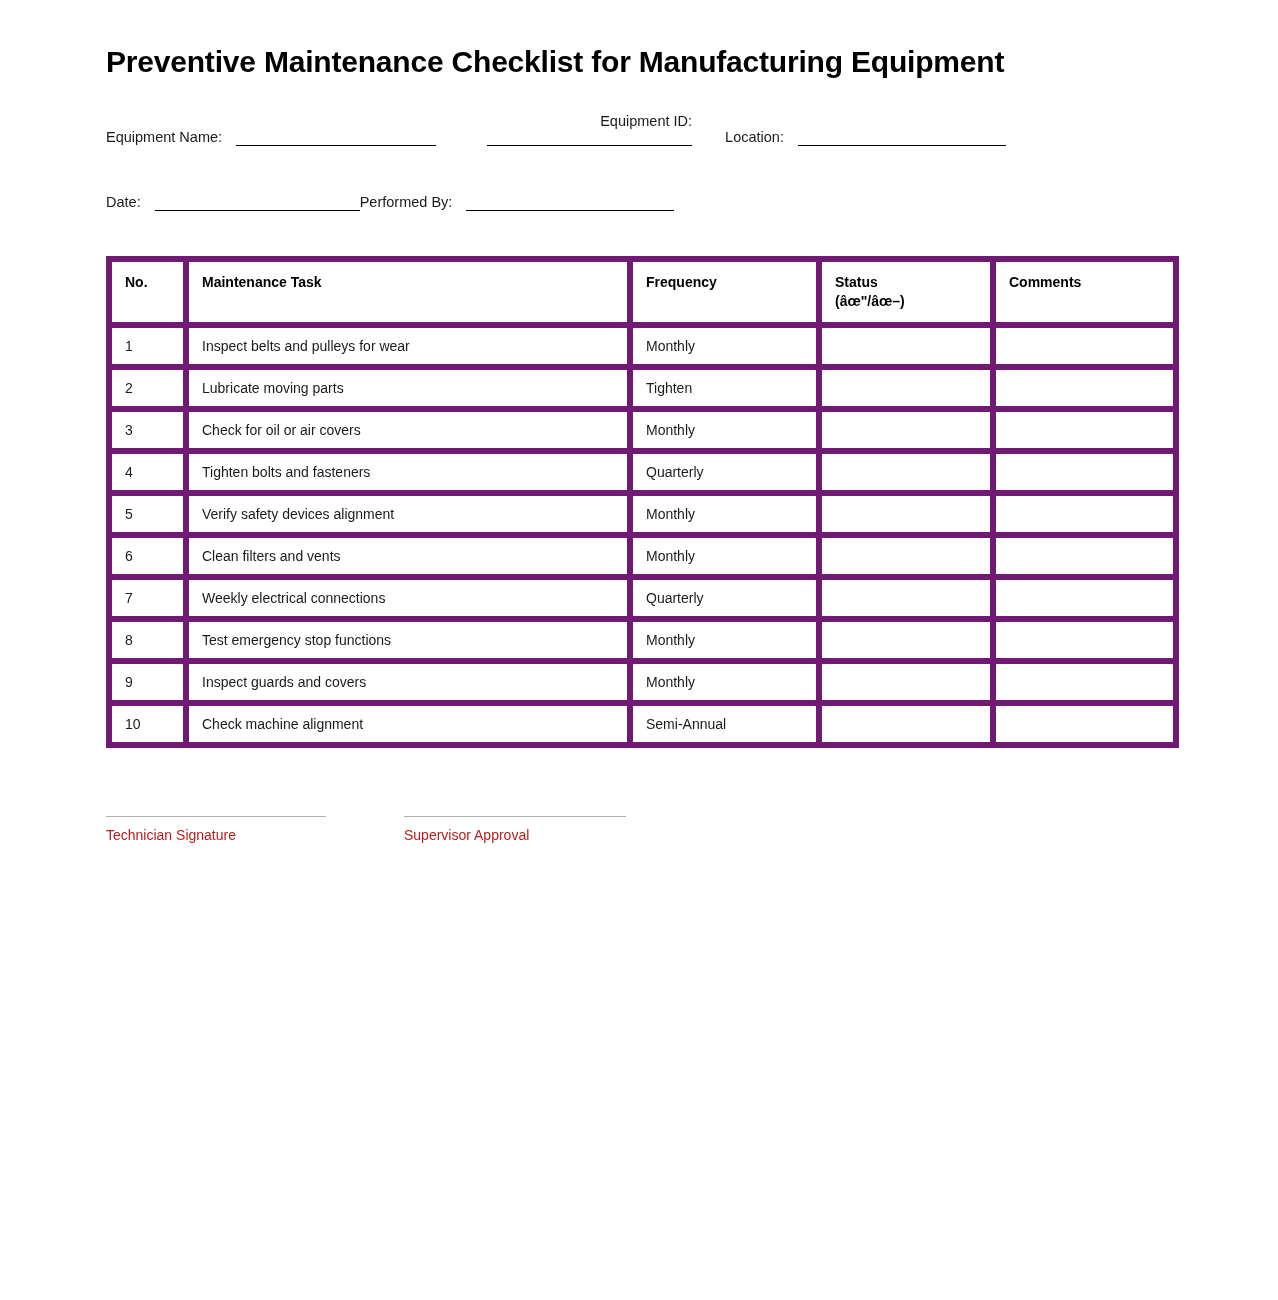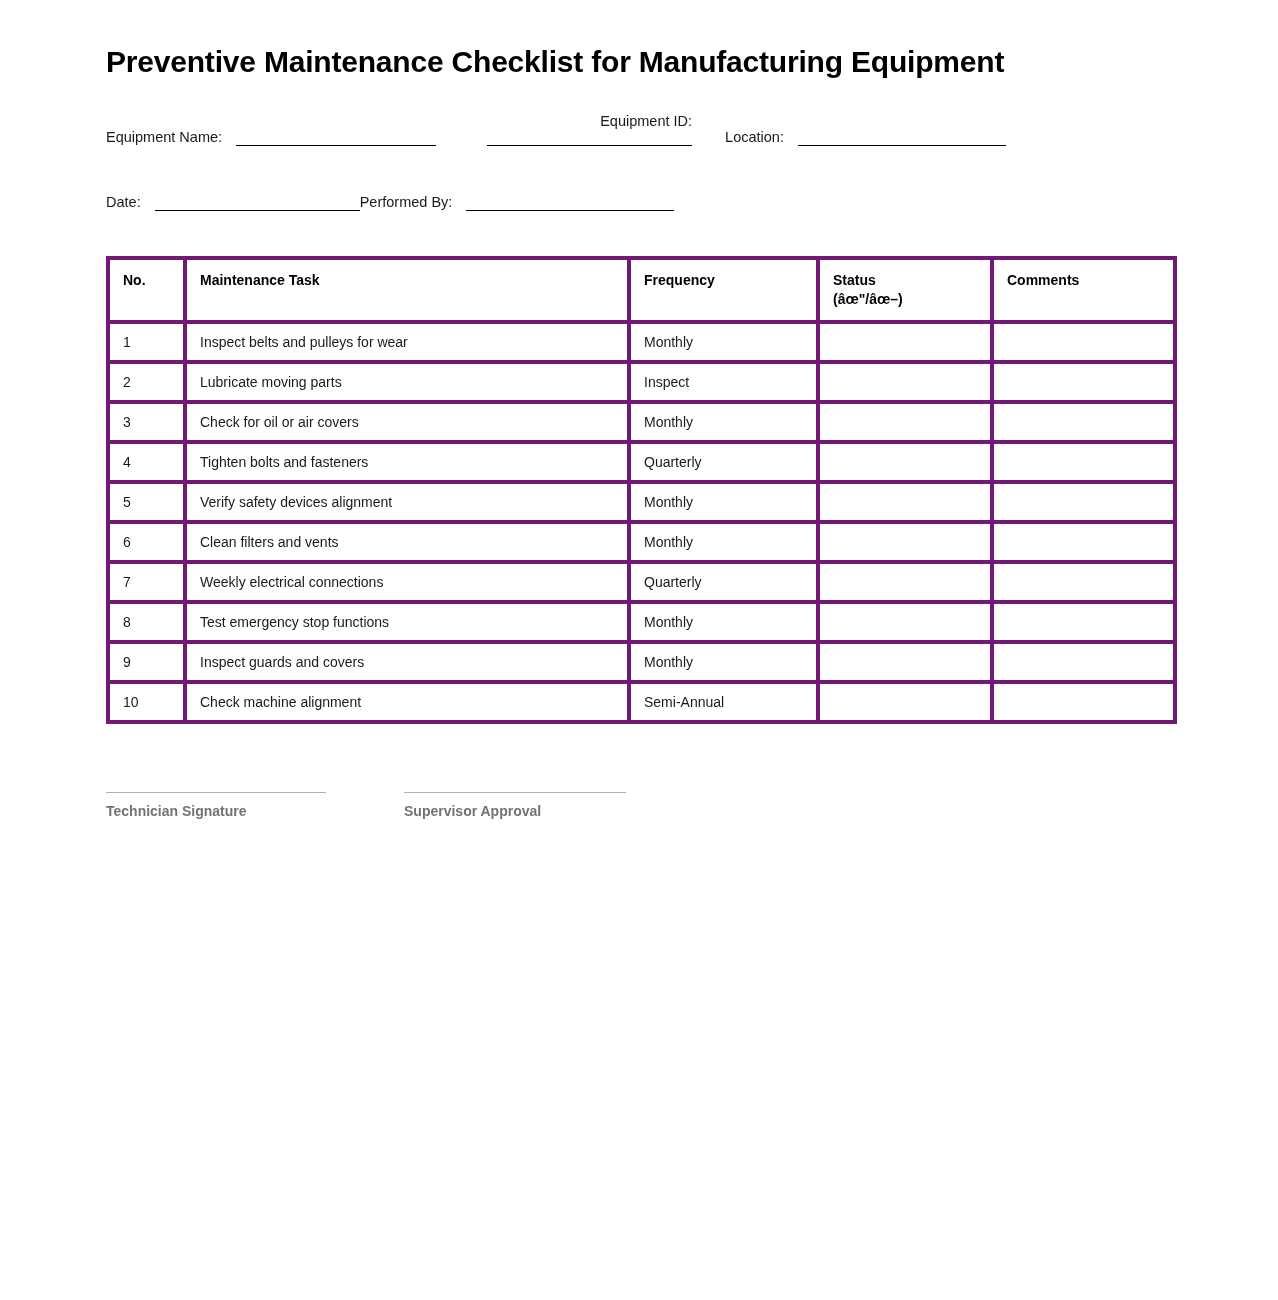--- a/index.html
+++ b/index.html
@@ -75,21 +75,21 @@
   
   .checklist-table {
     margin-top: 45px;
     border-collapse: collapse;
     table-layout: fixed;
     width: 1067px;
     font-size: 14px;
   }
   .checklist-table th,
   .checklist-table td {
-    border: 4px solid #701a75;
+    border: 6px solid #701a75;
     text-align: left;
     vertical-align: top;
     padding: 11px 12px 11px 13px;
     color: #1a1a1a;
   }
   .checklist-table thead th {
     font-weight: bold;
     color: #000000;
     height: 36px;
     vertical-align: top;
@@ -121,23 +121,22 @@
     display: flex;
     flex-direction: column;
   }
   .sig-line {
     border-top: 1.4px solid #b0b0b0;
     height: 0;
   }
   .sig-label {
     margin-top: 10px;
     font-size: 14px;
-    color: #737373;
+    color: #b91c1c;
     white-space: nowrap;
-    font-weight: bold;
   }
   .sig-tech { width: 220px; }
   .sig-sup  { width: 222px; margin-left: 78px; }
 </style>
 </head>
 <body>
 
 <div class="page">
 
   <h1 class="doc-title">Preventive Maintenance Checklist for Manufacturing Equipment</h1>
@@ -199,21 +198,21 @@
         <tr>
           <td>1</td>
           <td>Inspect belts and pulleys for wear</td>
           <td>Monthly</td>
           <td></td>
           <td></td>
         </tr>
         <tr>
           <td>2</td>
           <td>Lubricate moving parts</td>
-          <td>Inspect</td>
+          <td>Tighten</td>
           <td></td>
           <td></td>
         </tr>
         <tr>
           <td>3</td>
           <td>Check for oil or air covers</td>
           <td>Monthly</td>
           <td></td>
           <td></td>
         </tr>

